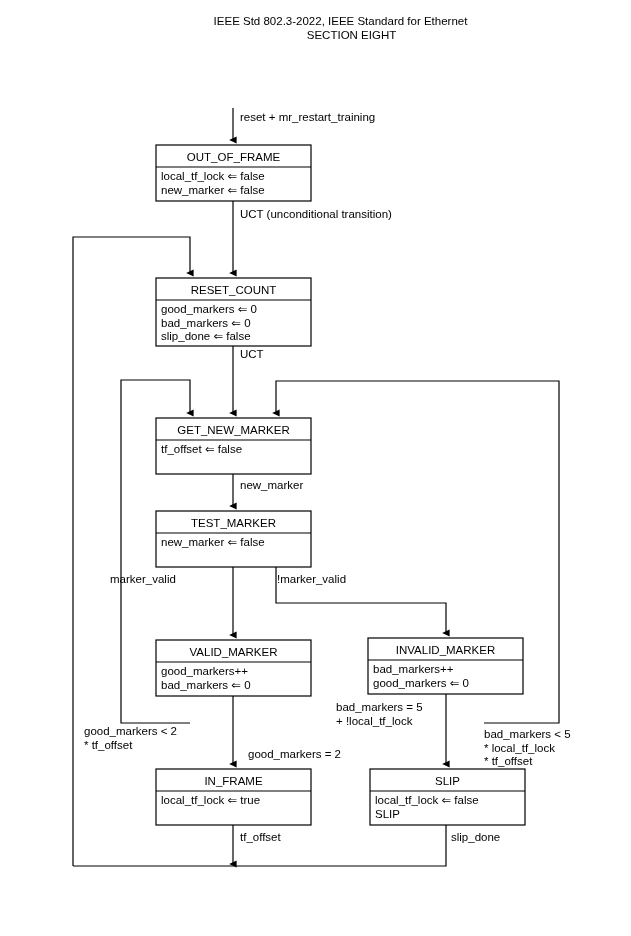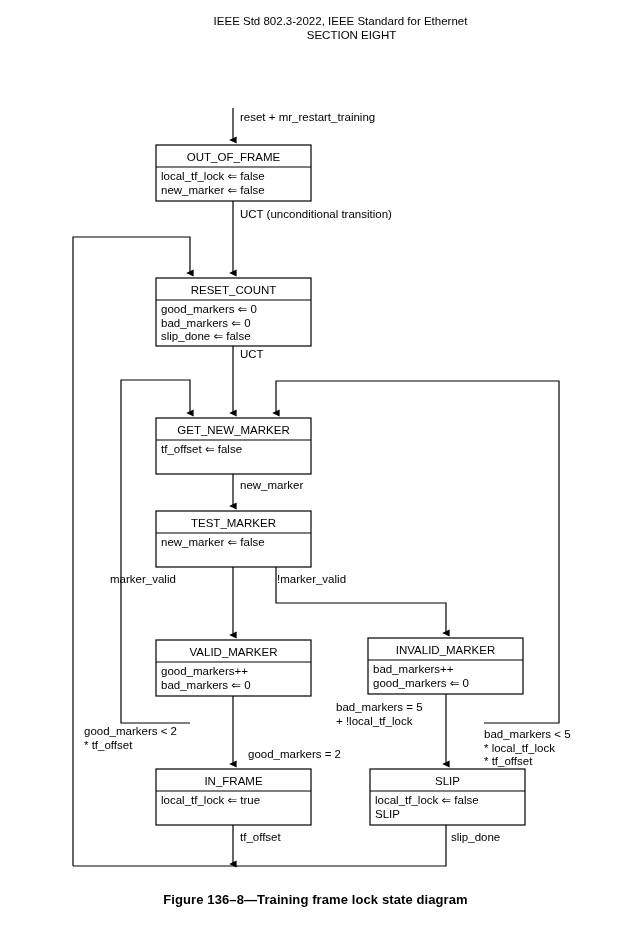--- a/index.html
+++ b/index.html
@@ -217,15 +217,14 @@
         </g>
         <g>
           <text x="240" y="841" class="edge-label">tf_offset</text>
         </g>
         <g>
           <text x="451" y="841" class="edge-label">slip_done</text>
         </g>
       </g>
   </svg>
 
-  <div id="figure-caption">Figure 136–8—Training frame lock state diagram</div>
 
 </div>
 
 </body></html>

